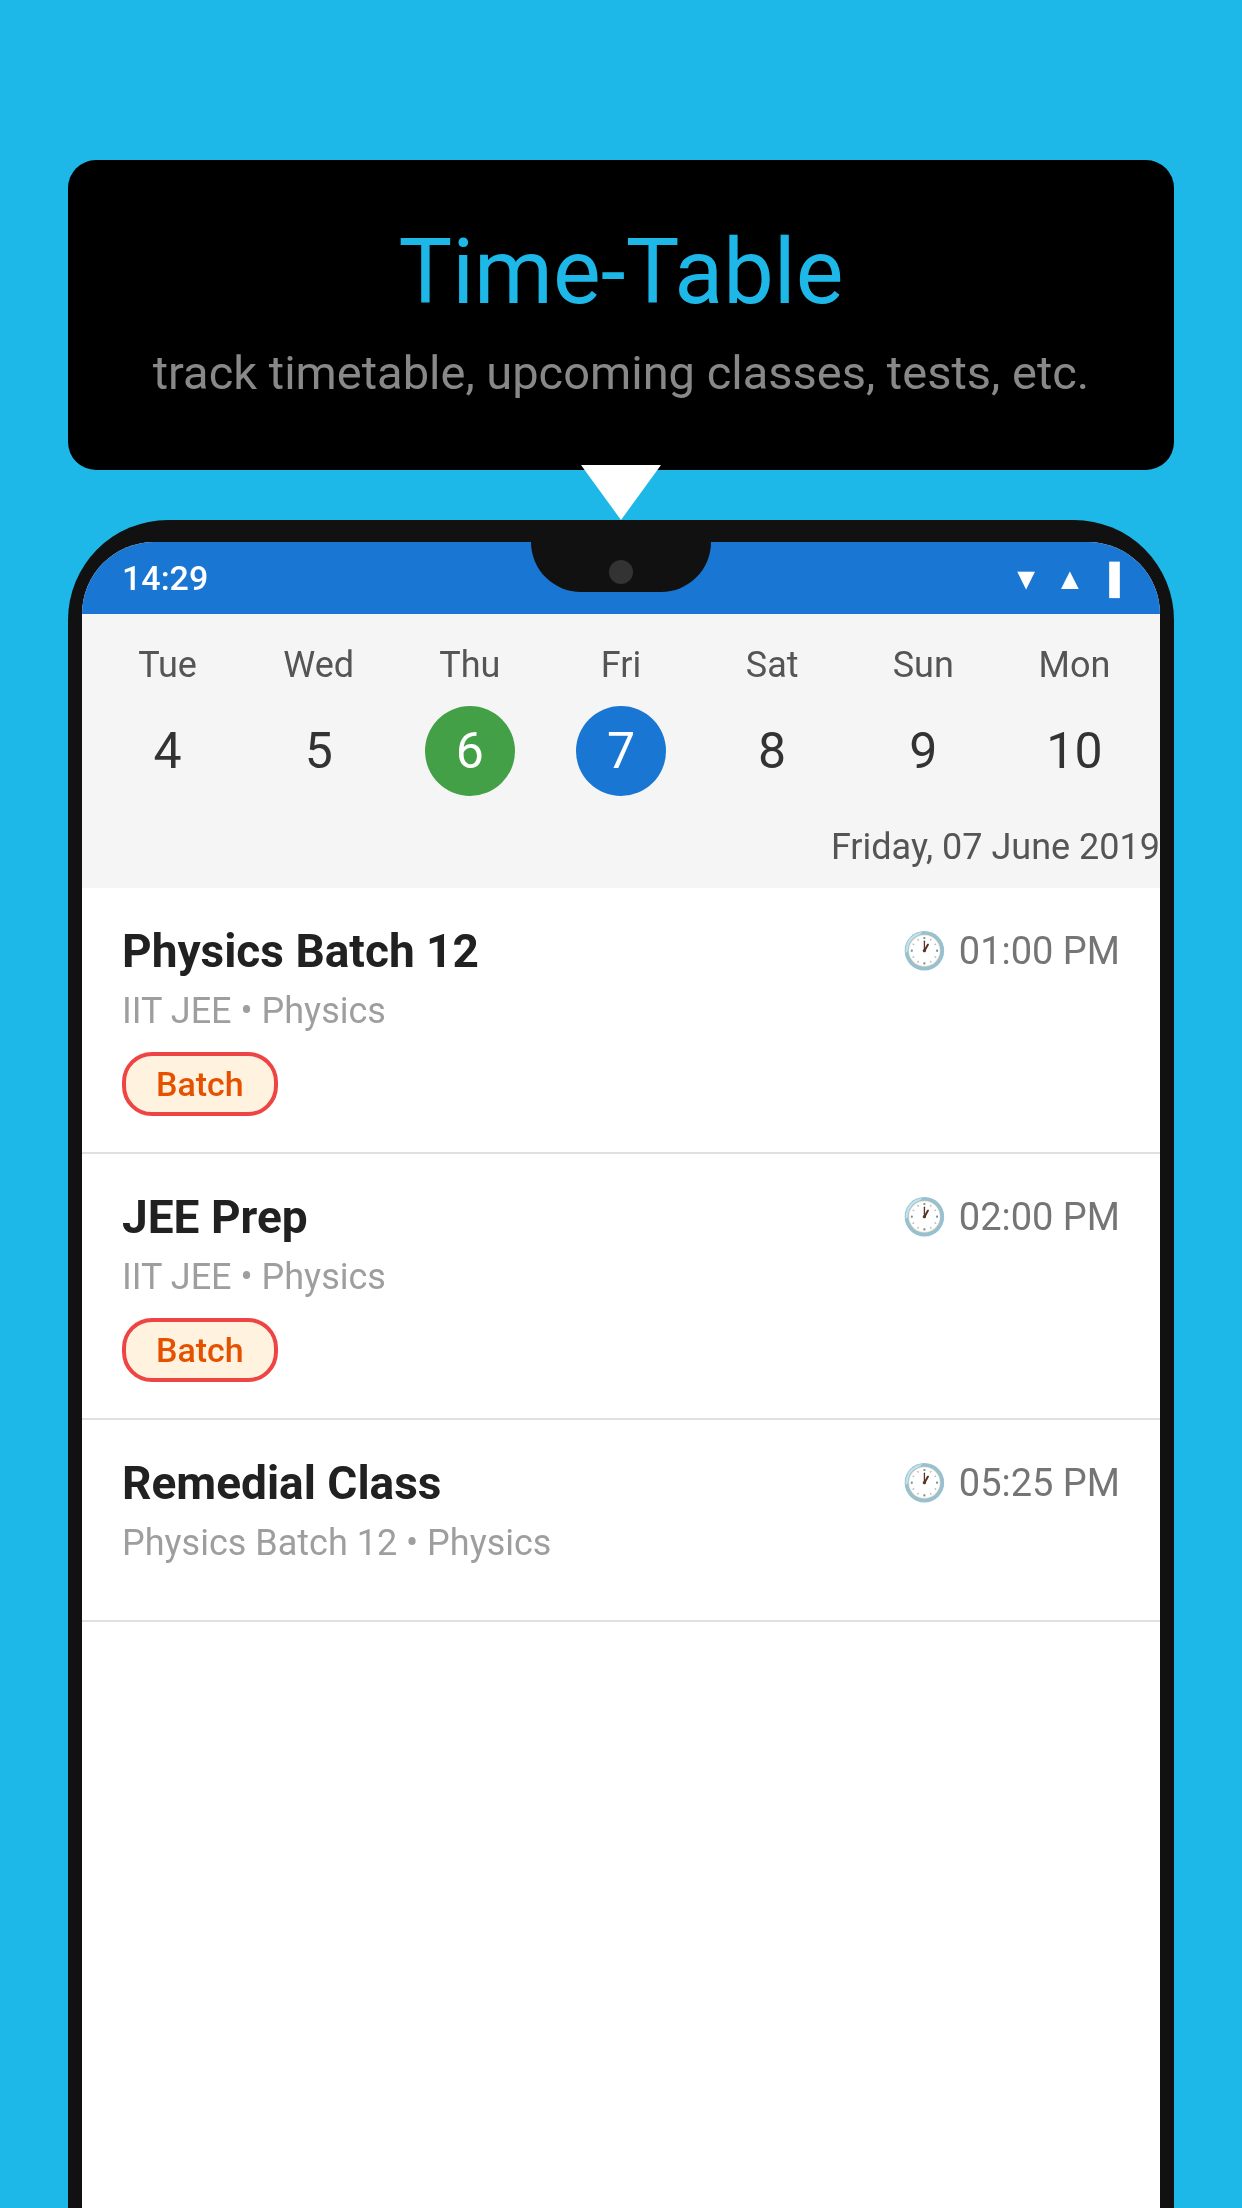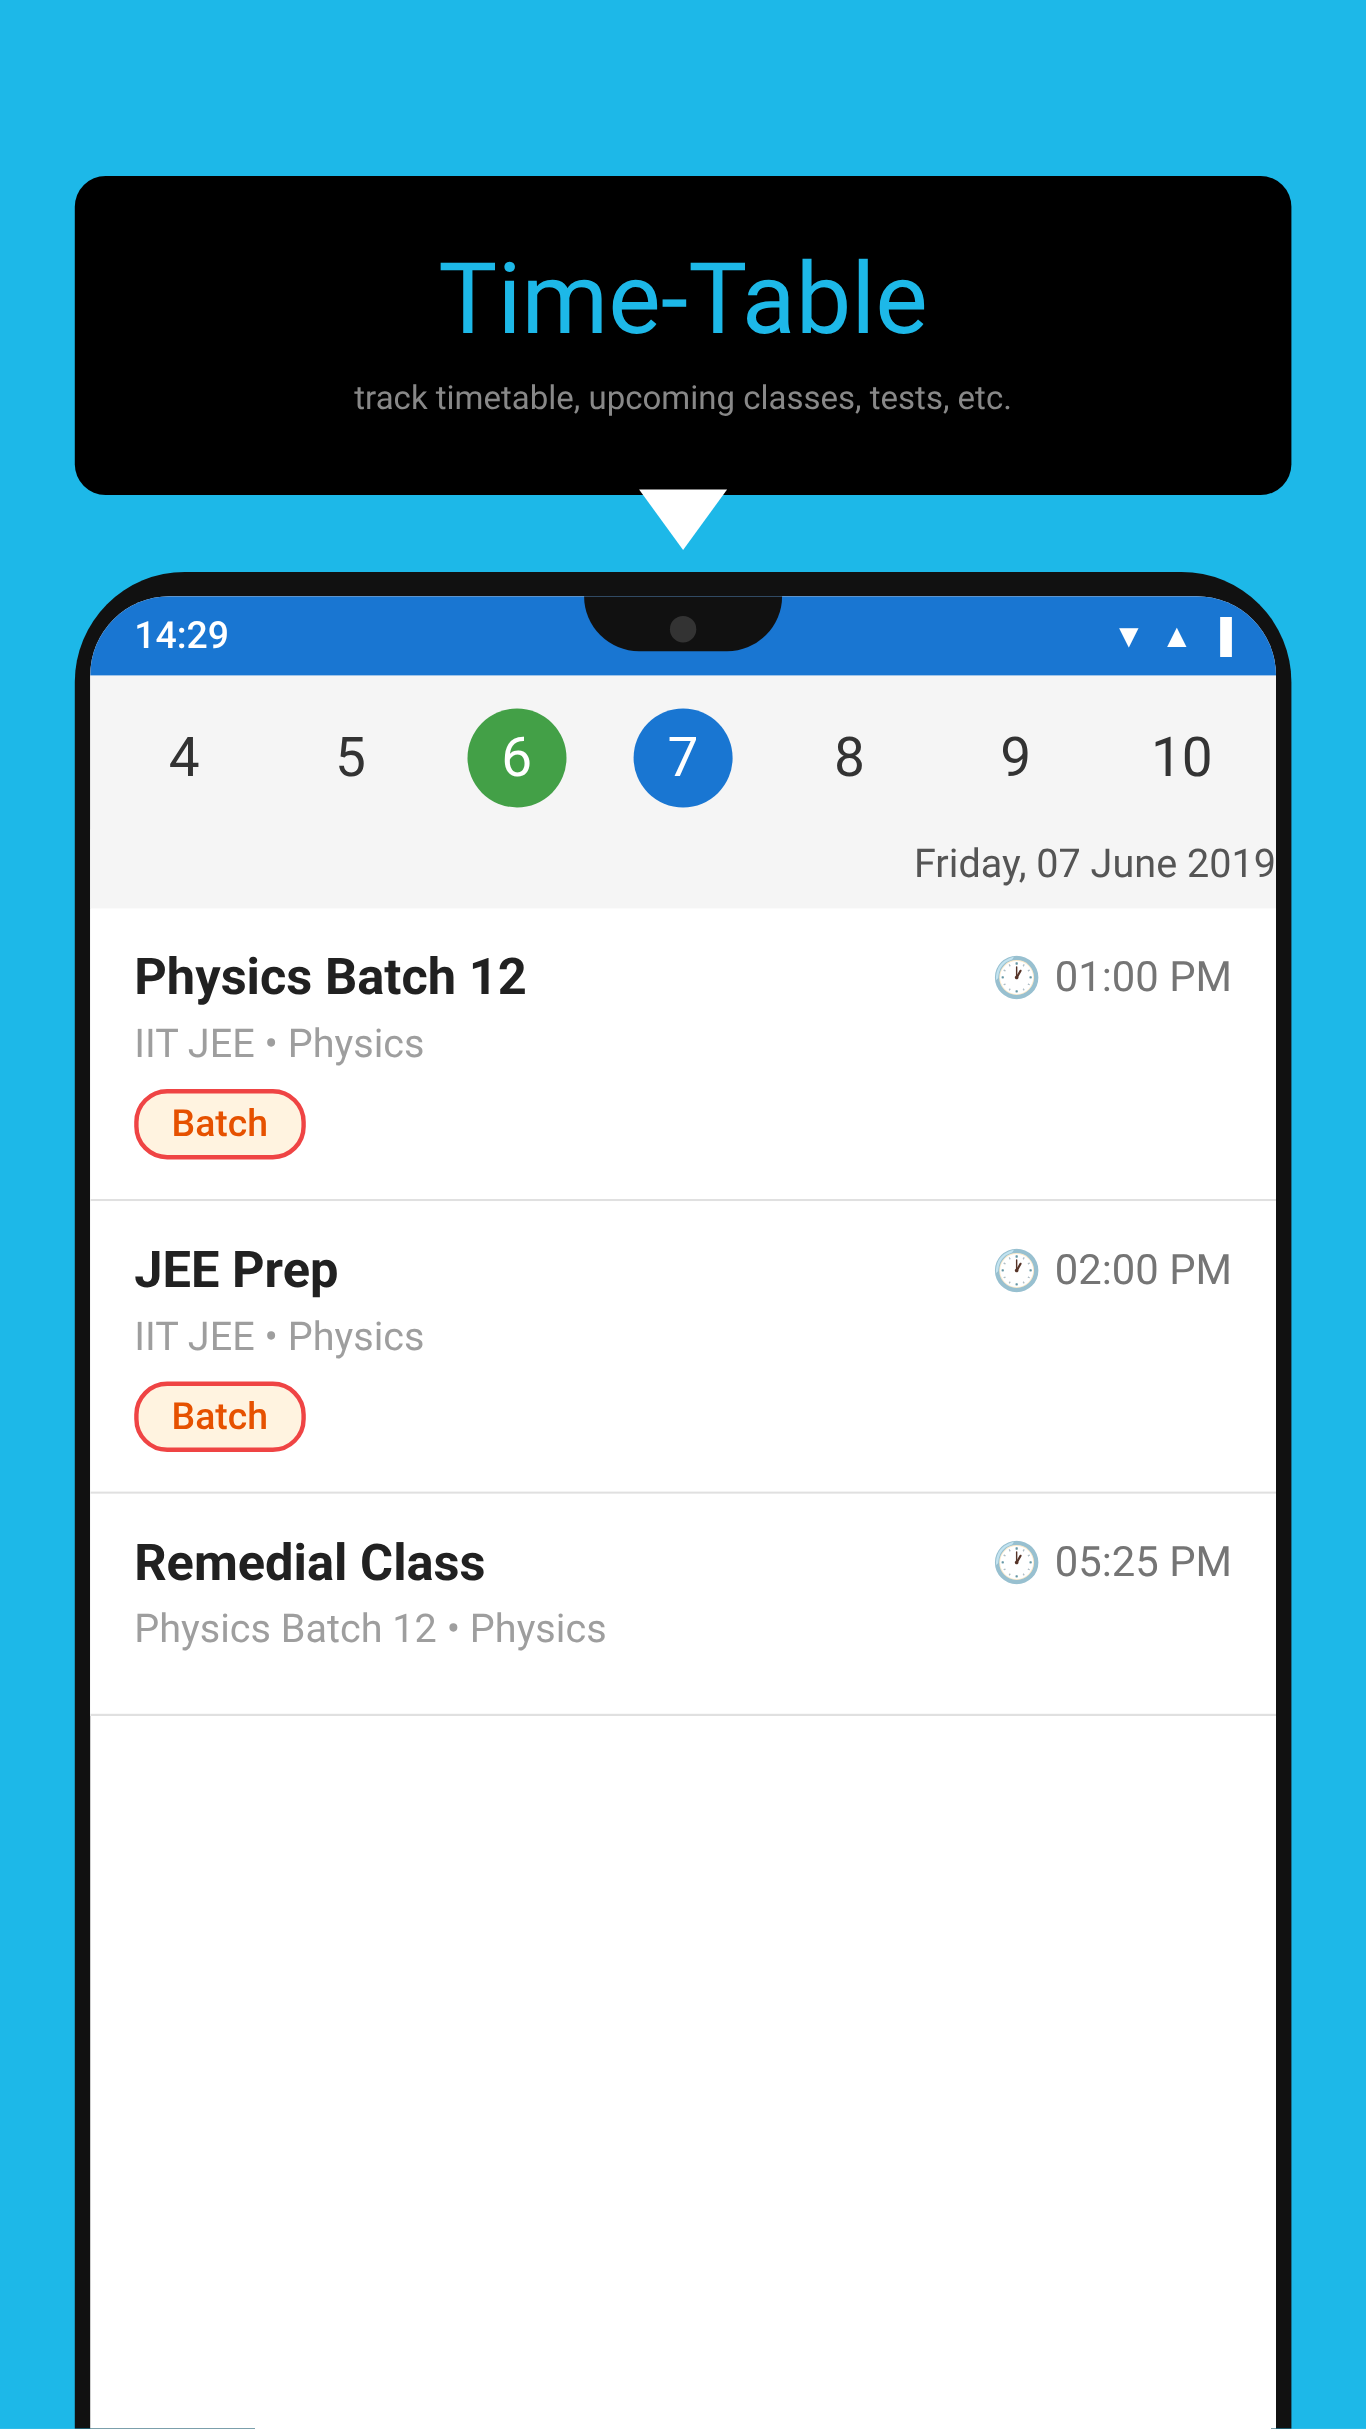--- a/index.html
+++ b/index.html
@@ -39,21 +39,21 @@
     }
 
     .tooltip-title {
       font-size: 90px;
       font-weight: 400;
       color: #1db8e8;
       margin-bottom: 20px;
     }
 
     .tooltip-subtitle {
-      font-size: 30px;
+      font-size: 47px;
       color: #888;
       font-weight: 400;
     }
 
     
     .phone-frame {
       position: absolute;
       top: 520px;
       left: 68px;
       right: 68px;
@@ -301,20 +301,29 @@
       <span class="status-time">14:29</span>
       <div class="status-icons">
         <span>▼</span>
         <span>▲</span>
         <span>▐</span>
       </div>
     </div>
 
 
     <div class="calendar-week">
+      <div class="day-headers">
+        <div class="day-header">Tue</div>
+        <div class="day-header">Wed</div>
+        <div class="day-header">Thu</div>
+        <div class="day-header">Fri</div>
+        <div class="day-header">Sat</div>
+        <div class="day-header">Sun</div>
+        <div class="day-header">Mon</div>
+      </div>
       <div class="day-numbers">
         <div class="day-num">4</div>
         <div class="day-num">5</div>
         <div class="day-num today">6</div>
         <div class="day-num selected">7</div>
         <div class="day-num">8</div>
         <div class="day-num">9</div>
         <div class="day-num">10</div>
       </div>
       <div class="date-label">Friday, 07 June 2019</div>

